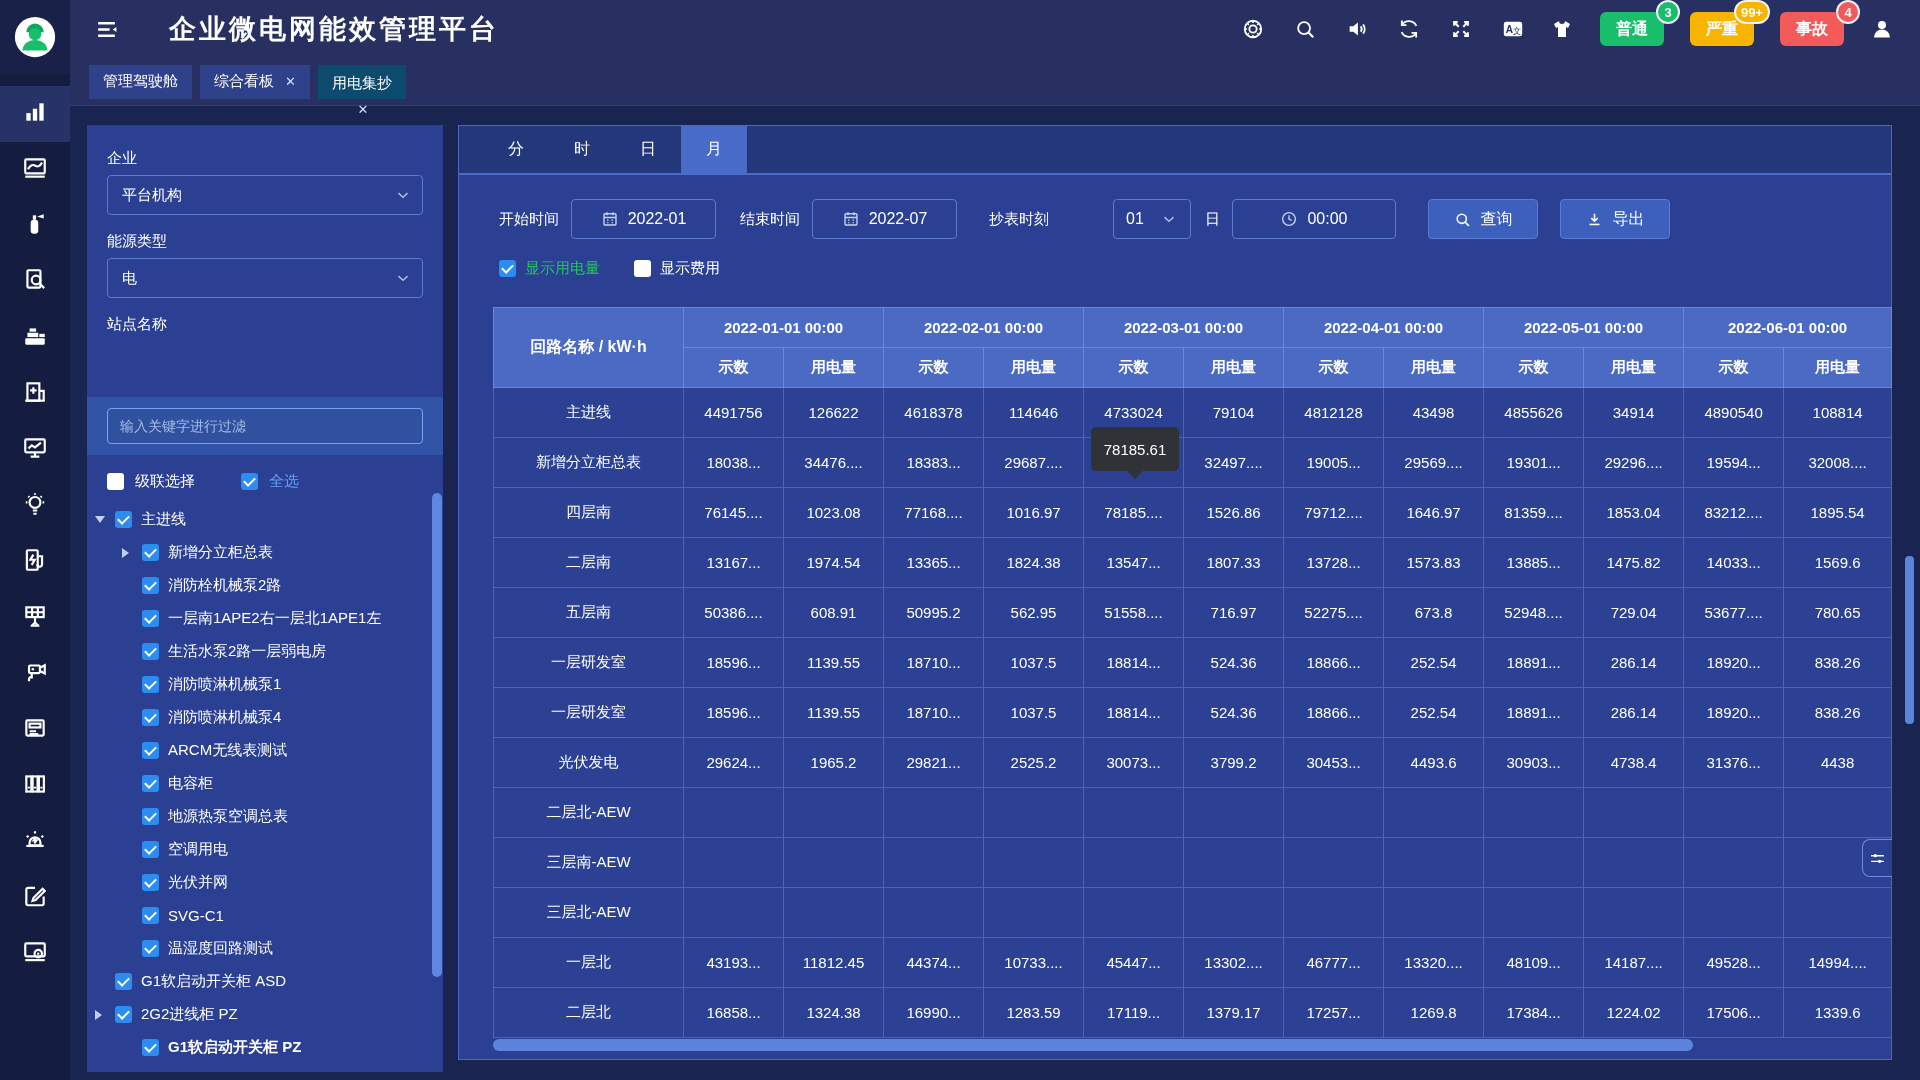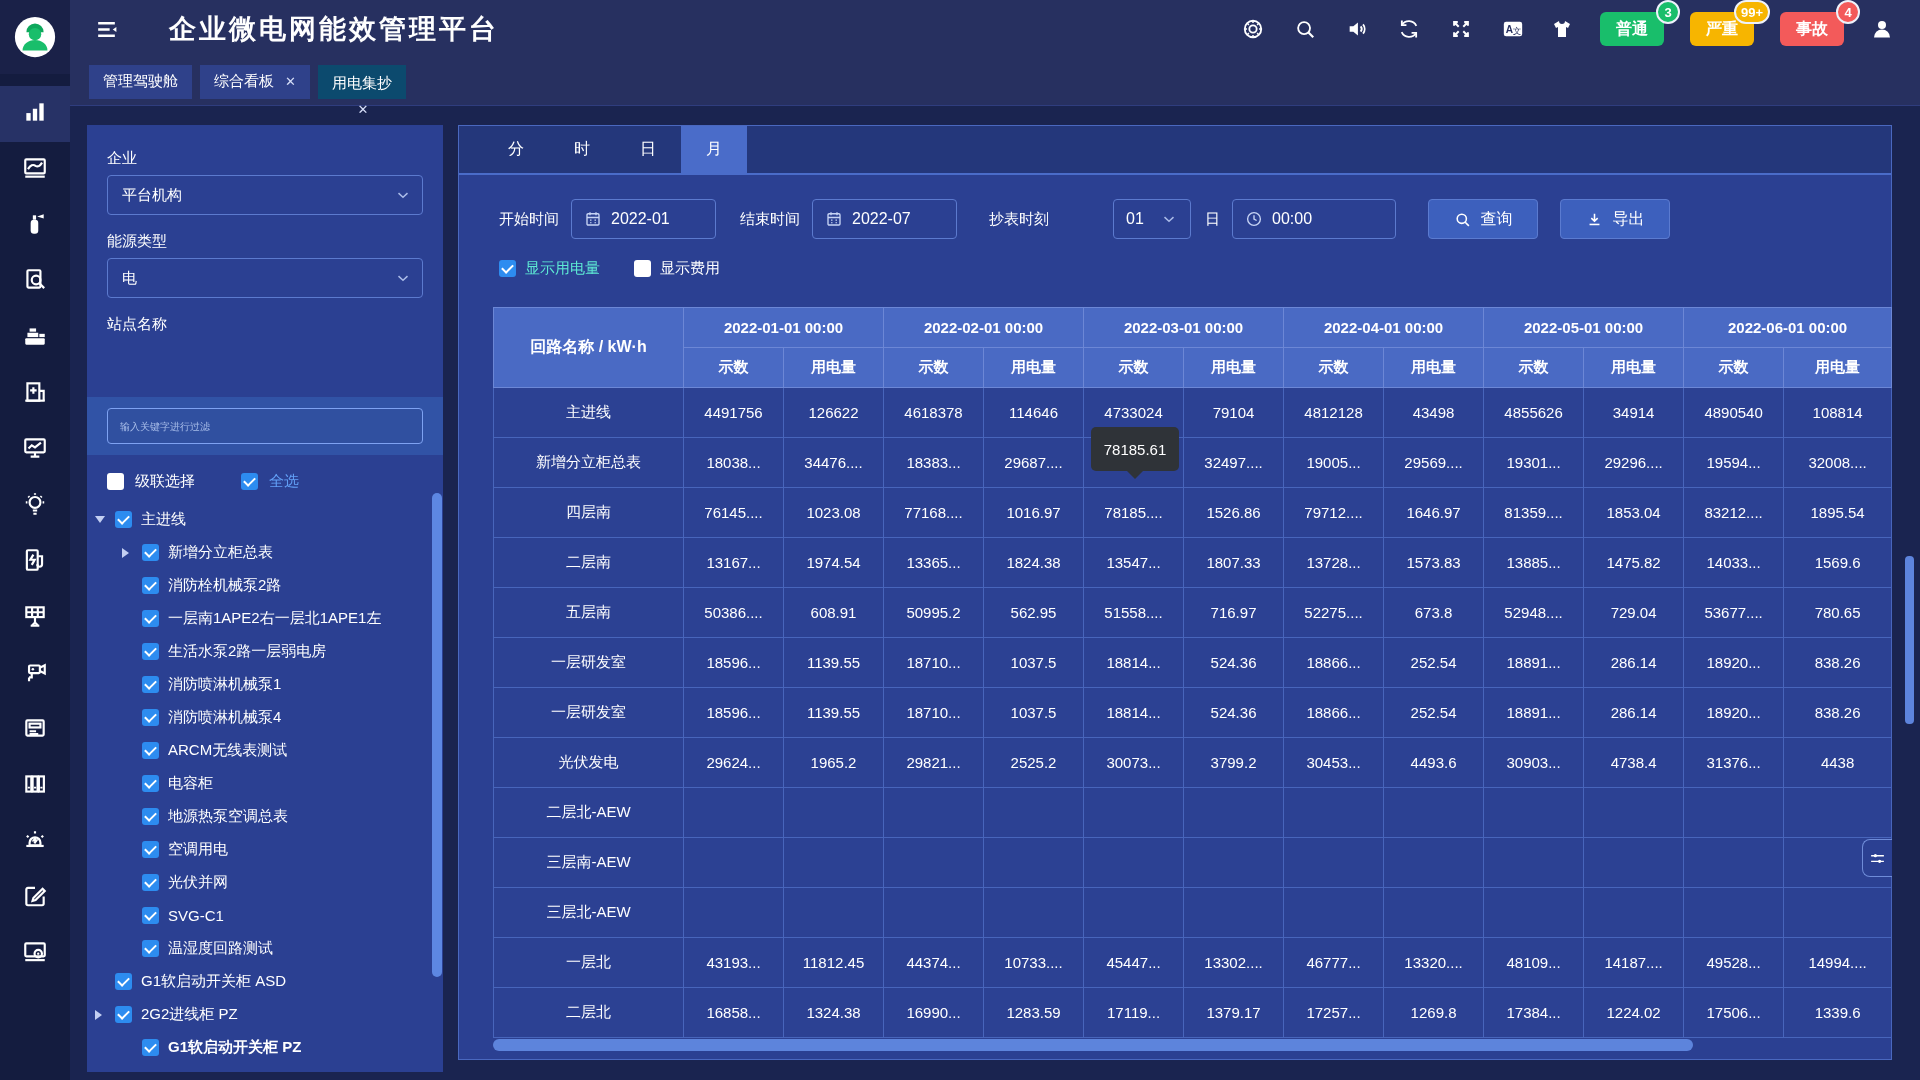--- a/index.html
+++ b/index.html
@@ -46,21 +46,21 @@
 
   
   .left-panel{left:87px;top:125px;width:356px;height:947px;}
   .fp-label{position:absolute;left:20px;font-size:15px;}
   .sel{position:absolute;left:20px;width:316px;height:40px;border:1px solid #5c7ace;border-radius:4px;
        display:flex;align-items:center;padding:0 34px 0 14px;font-size:15px;cursor:pointer;}
   .sel .chev{position:absolute;right:10px;width:18px;height:18px;}
   .filter-strip{position:absolute;left:0;top:272px;width:356px;height:58px;background:#3153a6;
                 display:flex;align-items:center;padding:0 20px;}
   .filter-input{width:100%;height:36px;border:1px solid #7ea2f2;border-radius:4px;background:#3050a0;
-                color:#fff;font-size:10px;padding:0 12px;outline:none;
+                color:#fff;font-size:14px;padding:0 12px;outline:none;
                 font-family:"Liberation Sans","DejaVu Sans",sans-serif;}
   .filter-input::placeholder{color:#a7bce8;opacity:1;}
   .cascade-row{position:absolute;left:20px;top:347px;display:flex;align-items:center;font-size:15px;}
   .cb{width:17px;height:17px;border-radius:3px;background:#fff;flex:none;position:relative;cursor:pointer;}
   .cb.on{background:#2d8cf0;}
   .cb.on::after{content:"";position:absolute;left:5px;top:2px;width:5px;height:9px;
                 border:solid #fff;border-width:0 2px 2px 0;transform:rotate(45deg);}
   .sel-all-lbl{color:#62a0f7;}
   .tree{position:absolute;left:0;top:372px;width:346px;bottom:0;overflow:hidden;padding-top:6px;}
   .tree-item{height:33px;display:flex;align-items:center;font-size:15px;cursor:pointer;white-space:nowrap;}
@@ -72,31 +72,31 @@
 
   
   .main-panel{left:458px;top:125px;width:1434px;height:935px;border:1px solid #4a68bf;}
   .pstrip{position:absolute;left:0;top:0;right:0;height:49px;background:#24377b;
           border-bottom:2px solid #4a6cc9;display:flex;padding-left:24px;}
   .ptab{width:66px;display:flex;align-items:center;justify-content:center;font-size:16px;cursor:pointer;}
   .ptab.active{background:#4a6cc9;}
   .controls{position:absolute;left:40px;top:72px;height:42px;display:flex;align-items:center;font-size:15px;white-space:nowrap;}
   .ctl-label{margin-right:12px;}
   .ctl-input{height:40px;border:1px solid #5c7ace;border-radius:4px;display:flex;align-items:center;
-             padding:0 12px;gap:9px;font-size:16px;cursor:pointer;}
+             padding:0 12px;gap:9px;font-size:16px;cursor:pointer;justify-content:center;}
   .ctl-input svg{width:18px;height:18px;flex:none;}
   .w-date{width:145px;}
   .w-time{width:164px;}
   .w-sel{width:78px;justify-content:space-between;}
   .btn{height:40px;width:110px;background:#3d60bd;border:1px solid #5b7bd0;border-radius:4px;
        display:flex;align-items:center;justify-content:center;gap:10px;font-size:16px;color:#fff;cursor:pointer;}
   .btn svg{width:17px;height:17px;}
   .toggles{position:absolute;left:40px;top:133px;display:flex;align-items:center;gap:34px;font-size:15px;}
   .toggle{display:flex;align-items:center;gap:9px;cursor:pointer;}
-  .toggle .lbl-on{color:#5eead4;}
+  .toggle .lbl-on{color:#22c55e;}
 
   .tablewrap{position:absolute;left:34px;top:181px;}
   table{border-collapse:collapse;table-layout:fixed;width:1398px;}
   thead th{background:#4a6ac4;border:1px solid #6c87d6;font-weight:bold;font-size:15px;height:40px;}
   thead th.corner{font-size:16px;}
   tbody td{background:#2c4193;border:1px solid #4865bb;height:50px;text-align:center;font-size:15px;}
   .hscroll{position:absolute;left:34px;top:913px;width:1398px;height:12px;}
   .hthumb{position:absolute;left:0;top:0;width:1200px;height:12px;background:#5d84dc;border-radius:6px;cursor:pointer;}
   .drawer-handle{position:absolute;left:1403px;top:713px;width:30px;height:38px;background:#2b4092;
           border:1px solid #6f8cd8;border-right:none;border-radius:8px 0 0 8px;

